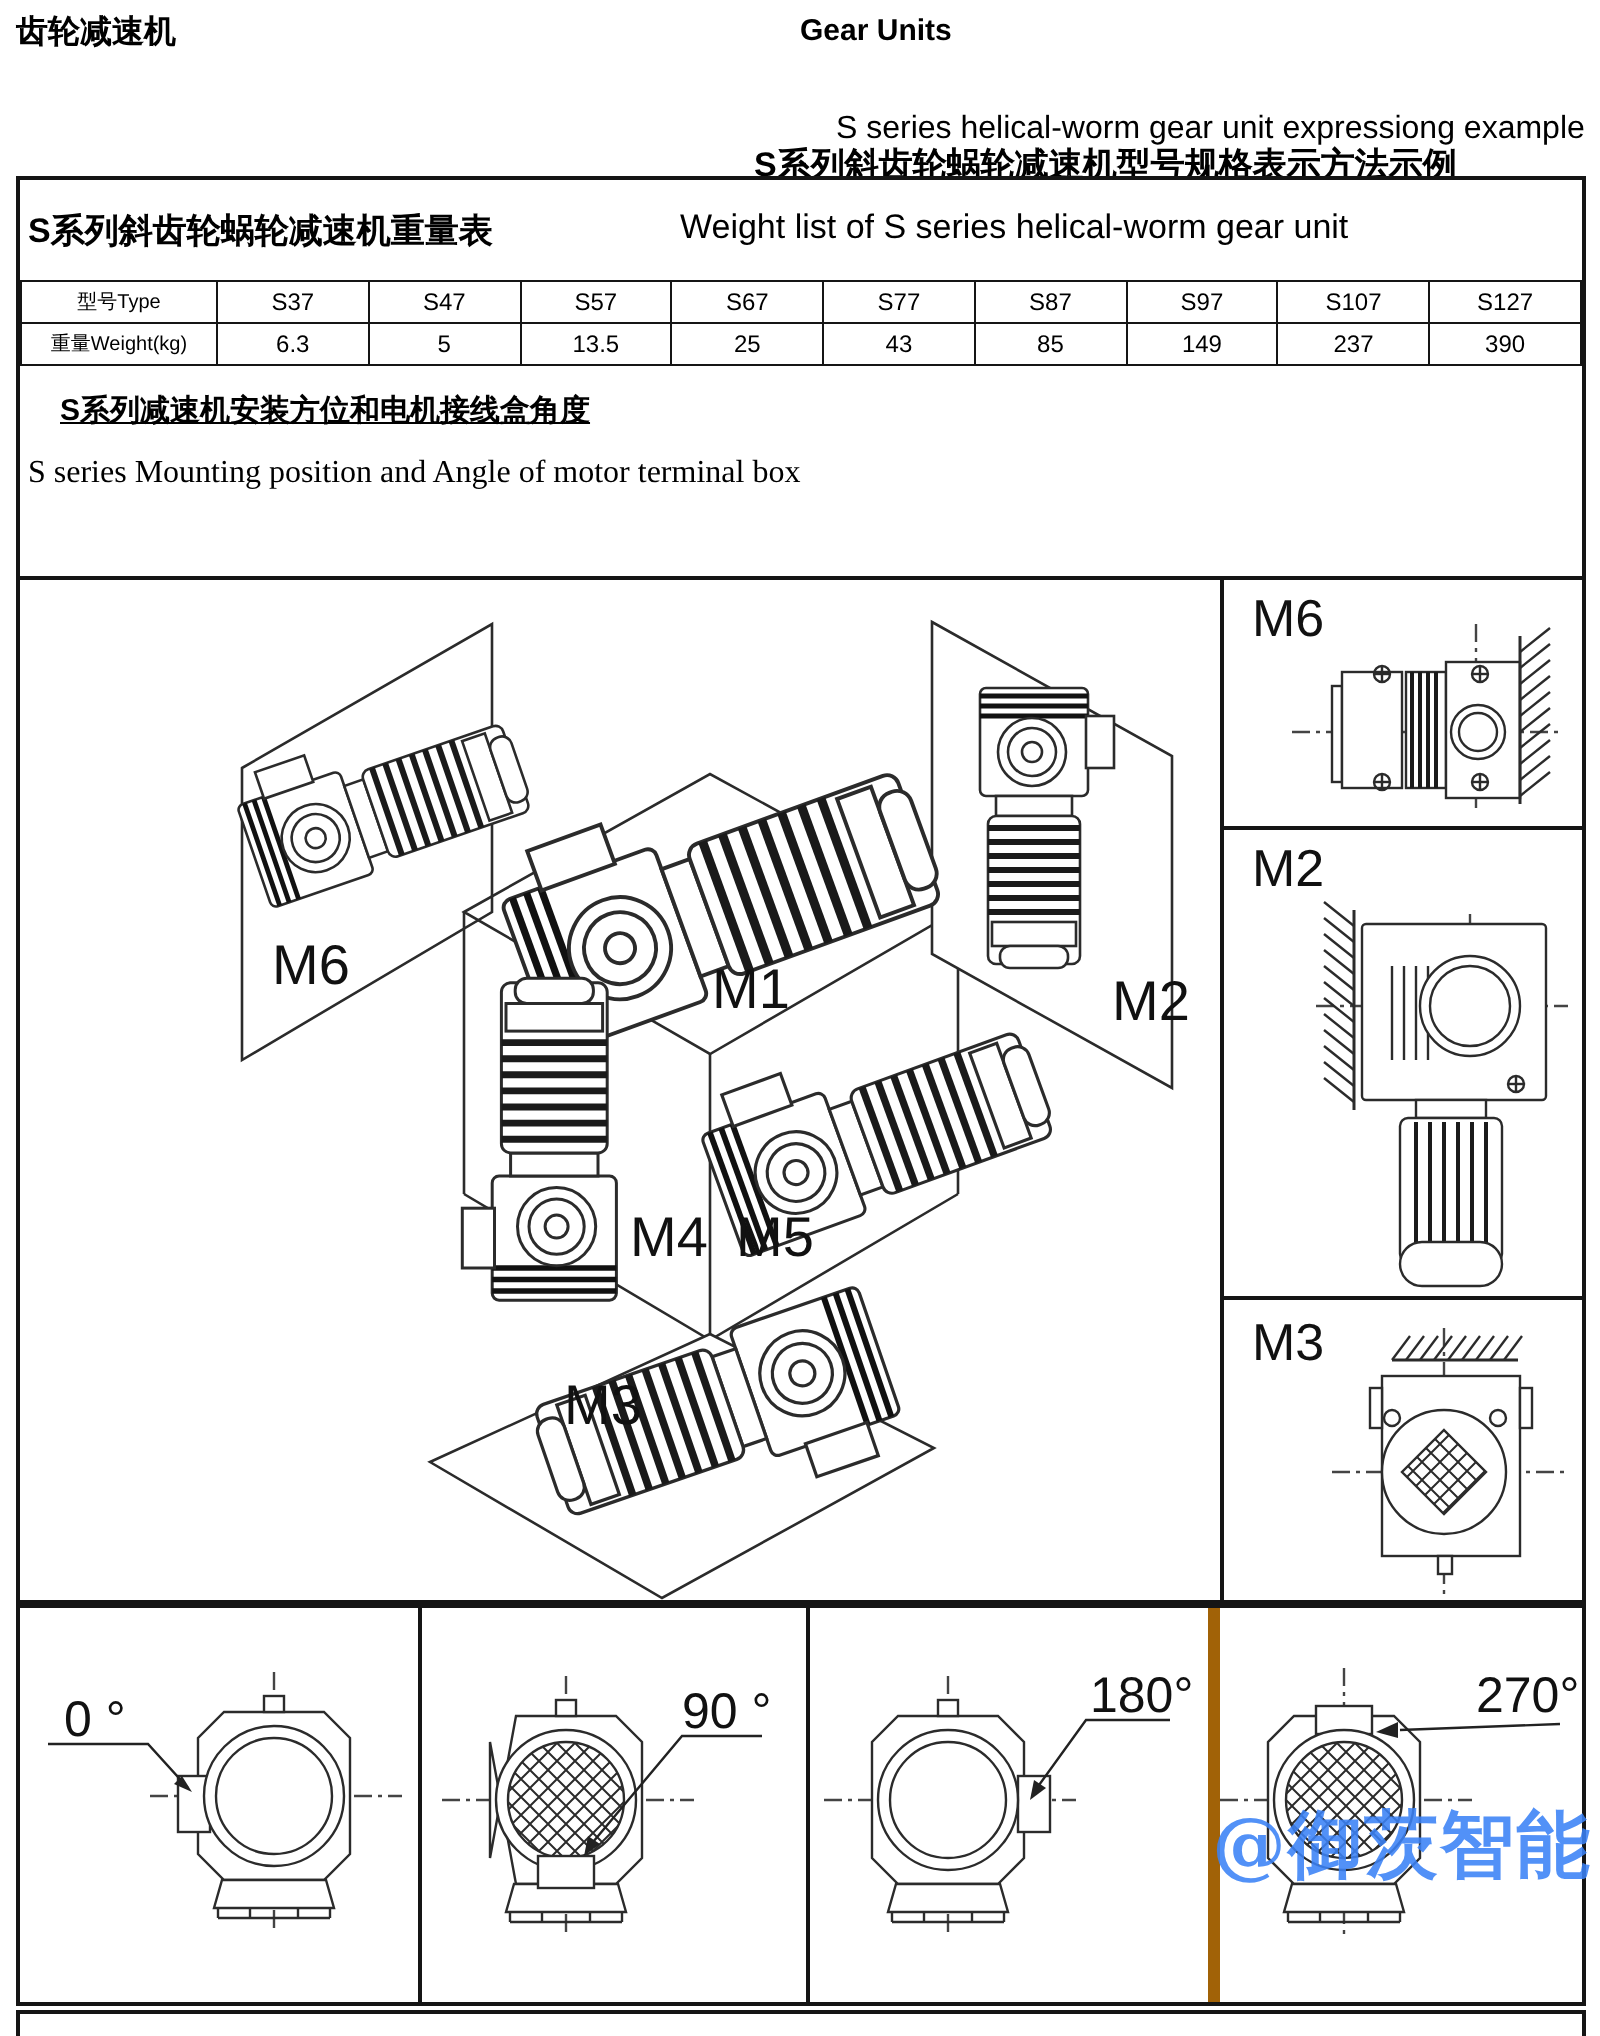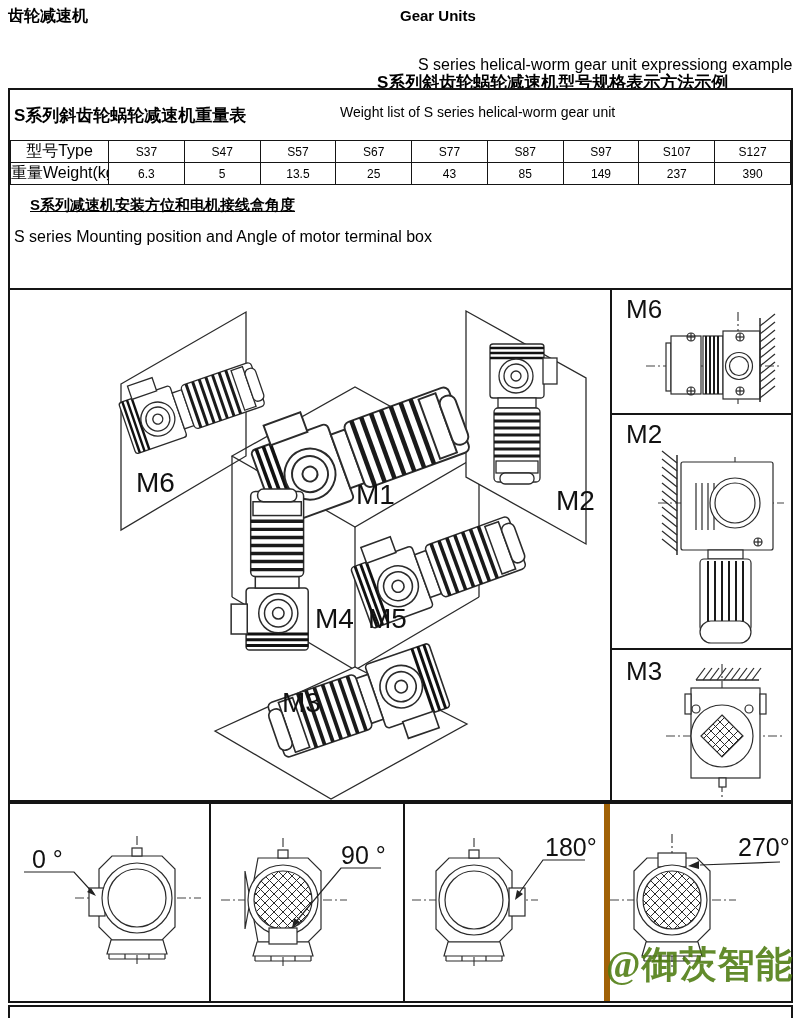--- a/index.html
+++ b/index.html
@@ -5,27 +5,27 @@
   html,body{margin:0;padding:0;background:#fff;}
   #page{position:relative;width:800px;height:1018px;background:#fff;overflow:hidden;
         font-family:"Liberation Sans",sans-serif;color:#000;}
   .abs{position:absolute;}
   .box{position:absolute;border:2px solid #151515;background:#fff;box-sizing:border-box;}
   .hdr-cn{font-size:16px;font-weight:700;}
   .hdr-en{font-size:15px;font-weight:700;}
   .sub-cn{font-size:17px;font-weight:700;}
   .sub-en{font-size:16px;font-weight:400;margin-left:25px;}
   .title-cn{font-size:17px;font-weight:700;}
-  .title-en{font-size:14px;font-weight:400;}
+  .title-en{font-size:17px;font-weight:400;}
   table.wt{border-collapse:collapse;width:100%;table-layout:fixed;}
   table.wt td{border:1.5px solid #151515;text-align:center;height:20px;padding:0;
               font-size:12px;overflow:hidden;white-space:nowrap;}
-  table.wt td.rowhdr{font-size:16px;width:97px;margin-top:44px;}
+  table.wt td.rowhdr{font-size:10px;width:97px;margin-top:44px;}
   .mount-cn{font-size:15px;font-weight:700;}
-  .mount-en{font-size:16px;font-weight:400;}
+  .mount-en{font-size:16px;font-weight:400;font-family:Liberation Serif, serif;}
   .panel-label{font-size:26px;font-weight:400;color:#111;}
   svg{display:block;}
   svg line,svg path,svg rect,svg circle,svg polygon,svg polyline{vector-effect:none;}
   .wm{font-family:"DejaVu Serif",serif;font-size:37px;font-weight:700;letter-spacing:1px;
       opacity:.88;white-space:nowrap;}
 </style>
 </head>
 <body>
 
 <div id="page">
@@ -359,15 +359,15 @@
           <polyline points="170,58 90,61" stroke="#222"></polyline>
           <polygon points="78,62 89,57 89,65" fill="#222" stroke="none"></polygon>
         </g>
         <text x="128" y="52" font-size="25" fill="#111">270°</text>
       </svg>
     </div>
   </div>
 
   <div class="abs" style="left:8px;top:1005px;width:785px;height:13px;border:2px solid #151515;border-bottom:none;box-sizing:border-box;"></div>
 
-  <div class="abs wm" style="left:606px;top:940px;color:#4d7c0f;font-family:Liberation Serif, serif;">@御茨智能</div>
+  <div class="abs wm" style="left:606px;top:898px;color:#3b82f6;">@御茨智能</div>
 
 </div>
 
 </body></html>

